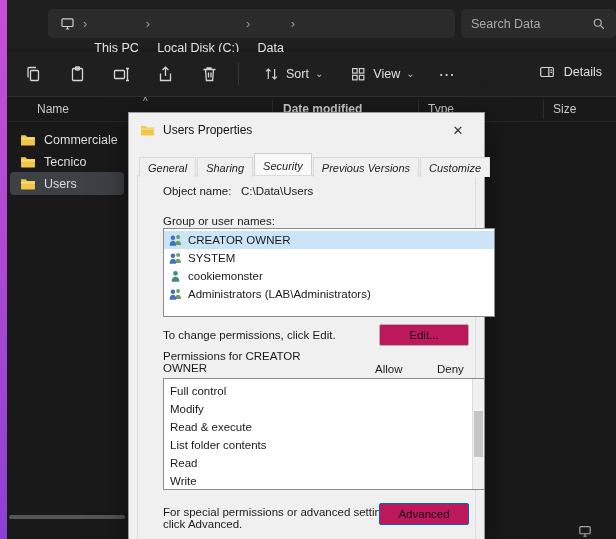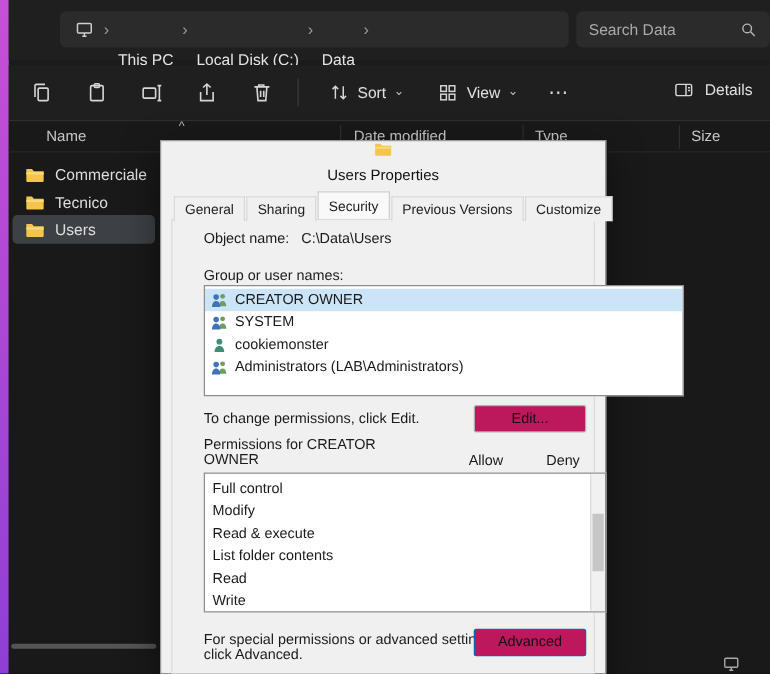--- a/index.html
+++ b/index.html
@@ -50,35 +50,35 @@
     padding-left:10px;color:#dedede;font-size:12.5px;border-radius:4px;cursor:pointer;}
   .filerow.selected{background:#3d4045;}
 
   .hscroll{position:absolute;left:9px;top:515px;width:116px;height:4px;background:#555;border-radius:2px;cursor:pointer;}
   .cornericon{position:absolute;left:577px;top:523px;color:#a9a9a9;cursor:pointer;}
 
   
   .dialog{position:absolute;left:128px;top:112px;width:357px;height:430px;background:var(--dialog-bg);
     border:1px solid #9a9a9a;box-shadow:0 10px 28px rgba(0,0,0,.5);color:#1a1a1a;font-size:11.5px;}
   .dlg-titlebar{position:absolute;left:0;top:0;right:0;height:34px;display:flex;align-items:center;gap:8px;
-    padding:0 11px;flex-direction:column;}
+    padding:0 11px;}
   .dlg-title{font-size:12px;color:#111;}
   .dlg-close{margin-left:auto;width:30px;height:26px;display:flex;align-items:center;justify-content:center;
     font-size:13px;color:#333;cursor:pointer;}
   .tabs{position:absolute;left:10px;top:40px;display:flex;align-items:flex-end;z-index:2;}
   .tab{padding:4px 8px 3px;font-size:11px;background:#f0f0f0;border:1px solid #d9d9d9;border-bottom:none;
-    margin-right:1px;position:relative;top:2px;cursor:pointer;white-space:nowrap;color:#222;}
+    margin-right:1px;position:relative;top:2px;cursor:pointer;white-space:nowrap;color:#222;font-style:italic;}
   .tab.active{background:#f9f9f9;top:0;padding-top:6px;border-color:#cfcfcf;z-index:3;}
   .tabpanel{position:absolute;left:8px;right:8px;top:62px;height:380px;border:1px solid #dcdcdc;background:var(--dialog-bg);}
 
   .d-abs{position:absolute;margin-left:16px;}
   .objname-label{left:18px;top:72px;}
   .objname-value{left:96px;top:72px;}
   .grouplabel{left:18px;top:102px;}
-  .grouplist{left:18px;top:115px;width:384px;height:89px;background:#fff;border:1px solid #8c8c8c;
+  .grouplist{left:18px;top:115px;width:332px;height:89px;background:#fff;border:1px solid #8c8c8c;
     padding-top:2px;overflow:hidden;}
   .gitem{height:18px;display:flex;align-items:center;gap:5px;padding-left:4px;cursor:pointer;white-space:nowrap;}
   .gitem.selected{background:var(--selection);}
   .edithint{left:18px;top:216px;}
   .btn{position:absolute;width:90px;height:22px;background:#be185d;border:1px solid #b0b0b0;border-radius:2px;
     display:flex;align-items:center;justify-content:center;font-size:11.5px;color:#111;cursor:pointer;}
   .editbtn{left:250px;top:211px;}
   .permlabel1{left:18px;top:237px;}
   .permlabel2{left:18px;top:249px;}
   .allowhdr{left:230px;top:250px;}
@@ -195,21 +195,21 @@
     </span>
     <span>Details</span>
   </div>
 
   <div class="mainarea"></div>
 
   <div class="colheaders">
     <span class="h" style="left:30px;">Name</span>
     <span class="sortind">^</span>
     <span class="csep" style="left:265px;"></span>
-    <span class="h" style="left:276px;">Date modified</span>
+    <span class="h" style="left:276px;font-weight:bold;">Date modified</span>
     <span class="csep" style="left:411px;"></span>
     <span class="h" style="left:421px;">Type</span>
     <span class="csep" style="left:536px;"></span>
     <span class="h" style="left:546px;">Size</span>
   </div>
 
   <div class="filerow" style="top:128px;">
     <span>
       <svg width="16" height="13" viewBox="0 0 18 15">
         <path class="folder-main" d="M1 2.5h5.2l1.8 2H17v9a1 1 0 0 1-1 1H2a1 1 0 0 1-1-1z"></path>

